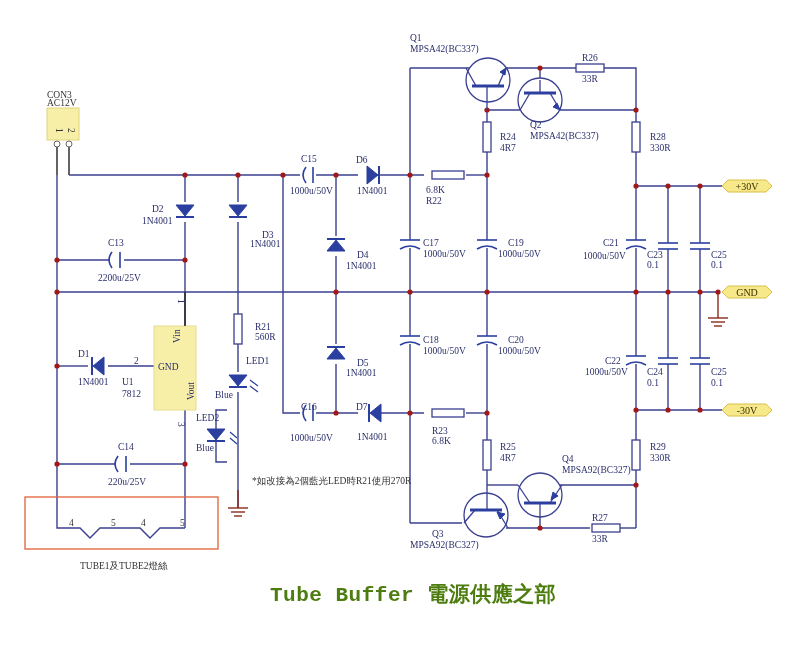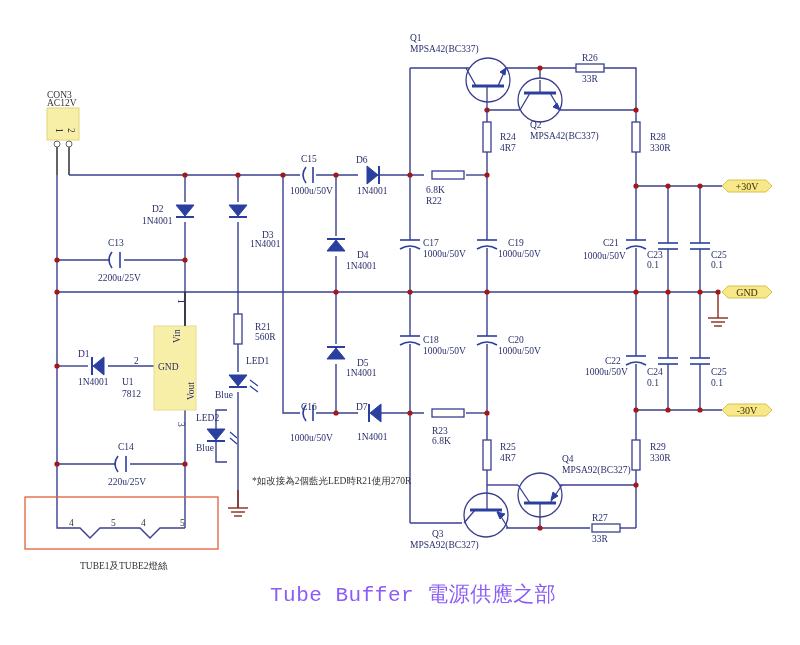--- a/index.html
+++ b/index.html
@@ -7,21 +7,21 @@
   svg#schem { position: absolute; left: 0; top: 0; }
   .w { stroke: #3a3f8f; stroke-width: 1.4; fill: none; }
   .wk { stroke: #222; stroke-width: 1.4; fill: none; }
   .j { fill: #a01818; }
   .comp { stroke: #3a3f8f; stroke-width: 1.3; fill: #ffffff; }
   .dio { fill: #2a3fa0; stroke: #2a3fa0; }
   .lbl { font-family: "Liberation Serif", serif; font-size: 9.5px; fill: #2a2f6a; }
   .lblk { font-family: "Liberation Serif", serif; font-size: 9.5px; fill: #333; }
   .port { fill: #f7e88a; stroke: #d8c04a; stroke-width: 1; }
   .porttext { font-family: "Liberation Serif", serif; font-size: 10px; fill: #3a2e00; }
-  .title { position: absolute; left: 270px; top: 580px; font-family: "Liberation Mono", monospace; font-size: 21px; color: #8b5cf6; letter-spacing: 0.5px; }
+  .title { position: absolute; left: 270px; top: 580px; font-family: "Liberation Mono", monospace; font-size: 21px; color: #4d7c0f; letter-spacing: 0.5px; font-weight: bold; }
 </style>
 </head>
 <body>
 
 <svg id="schem" width="800" height="645" viewBox="0 0 800 645" xmlns="http://www.w3.org/2000/svg">
 
   <g>
 
     <path class="wk" d="M57,146 V175"></path>
     <path class="w" d="M57,175 V496"></path>

